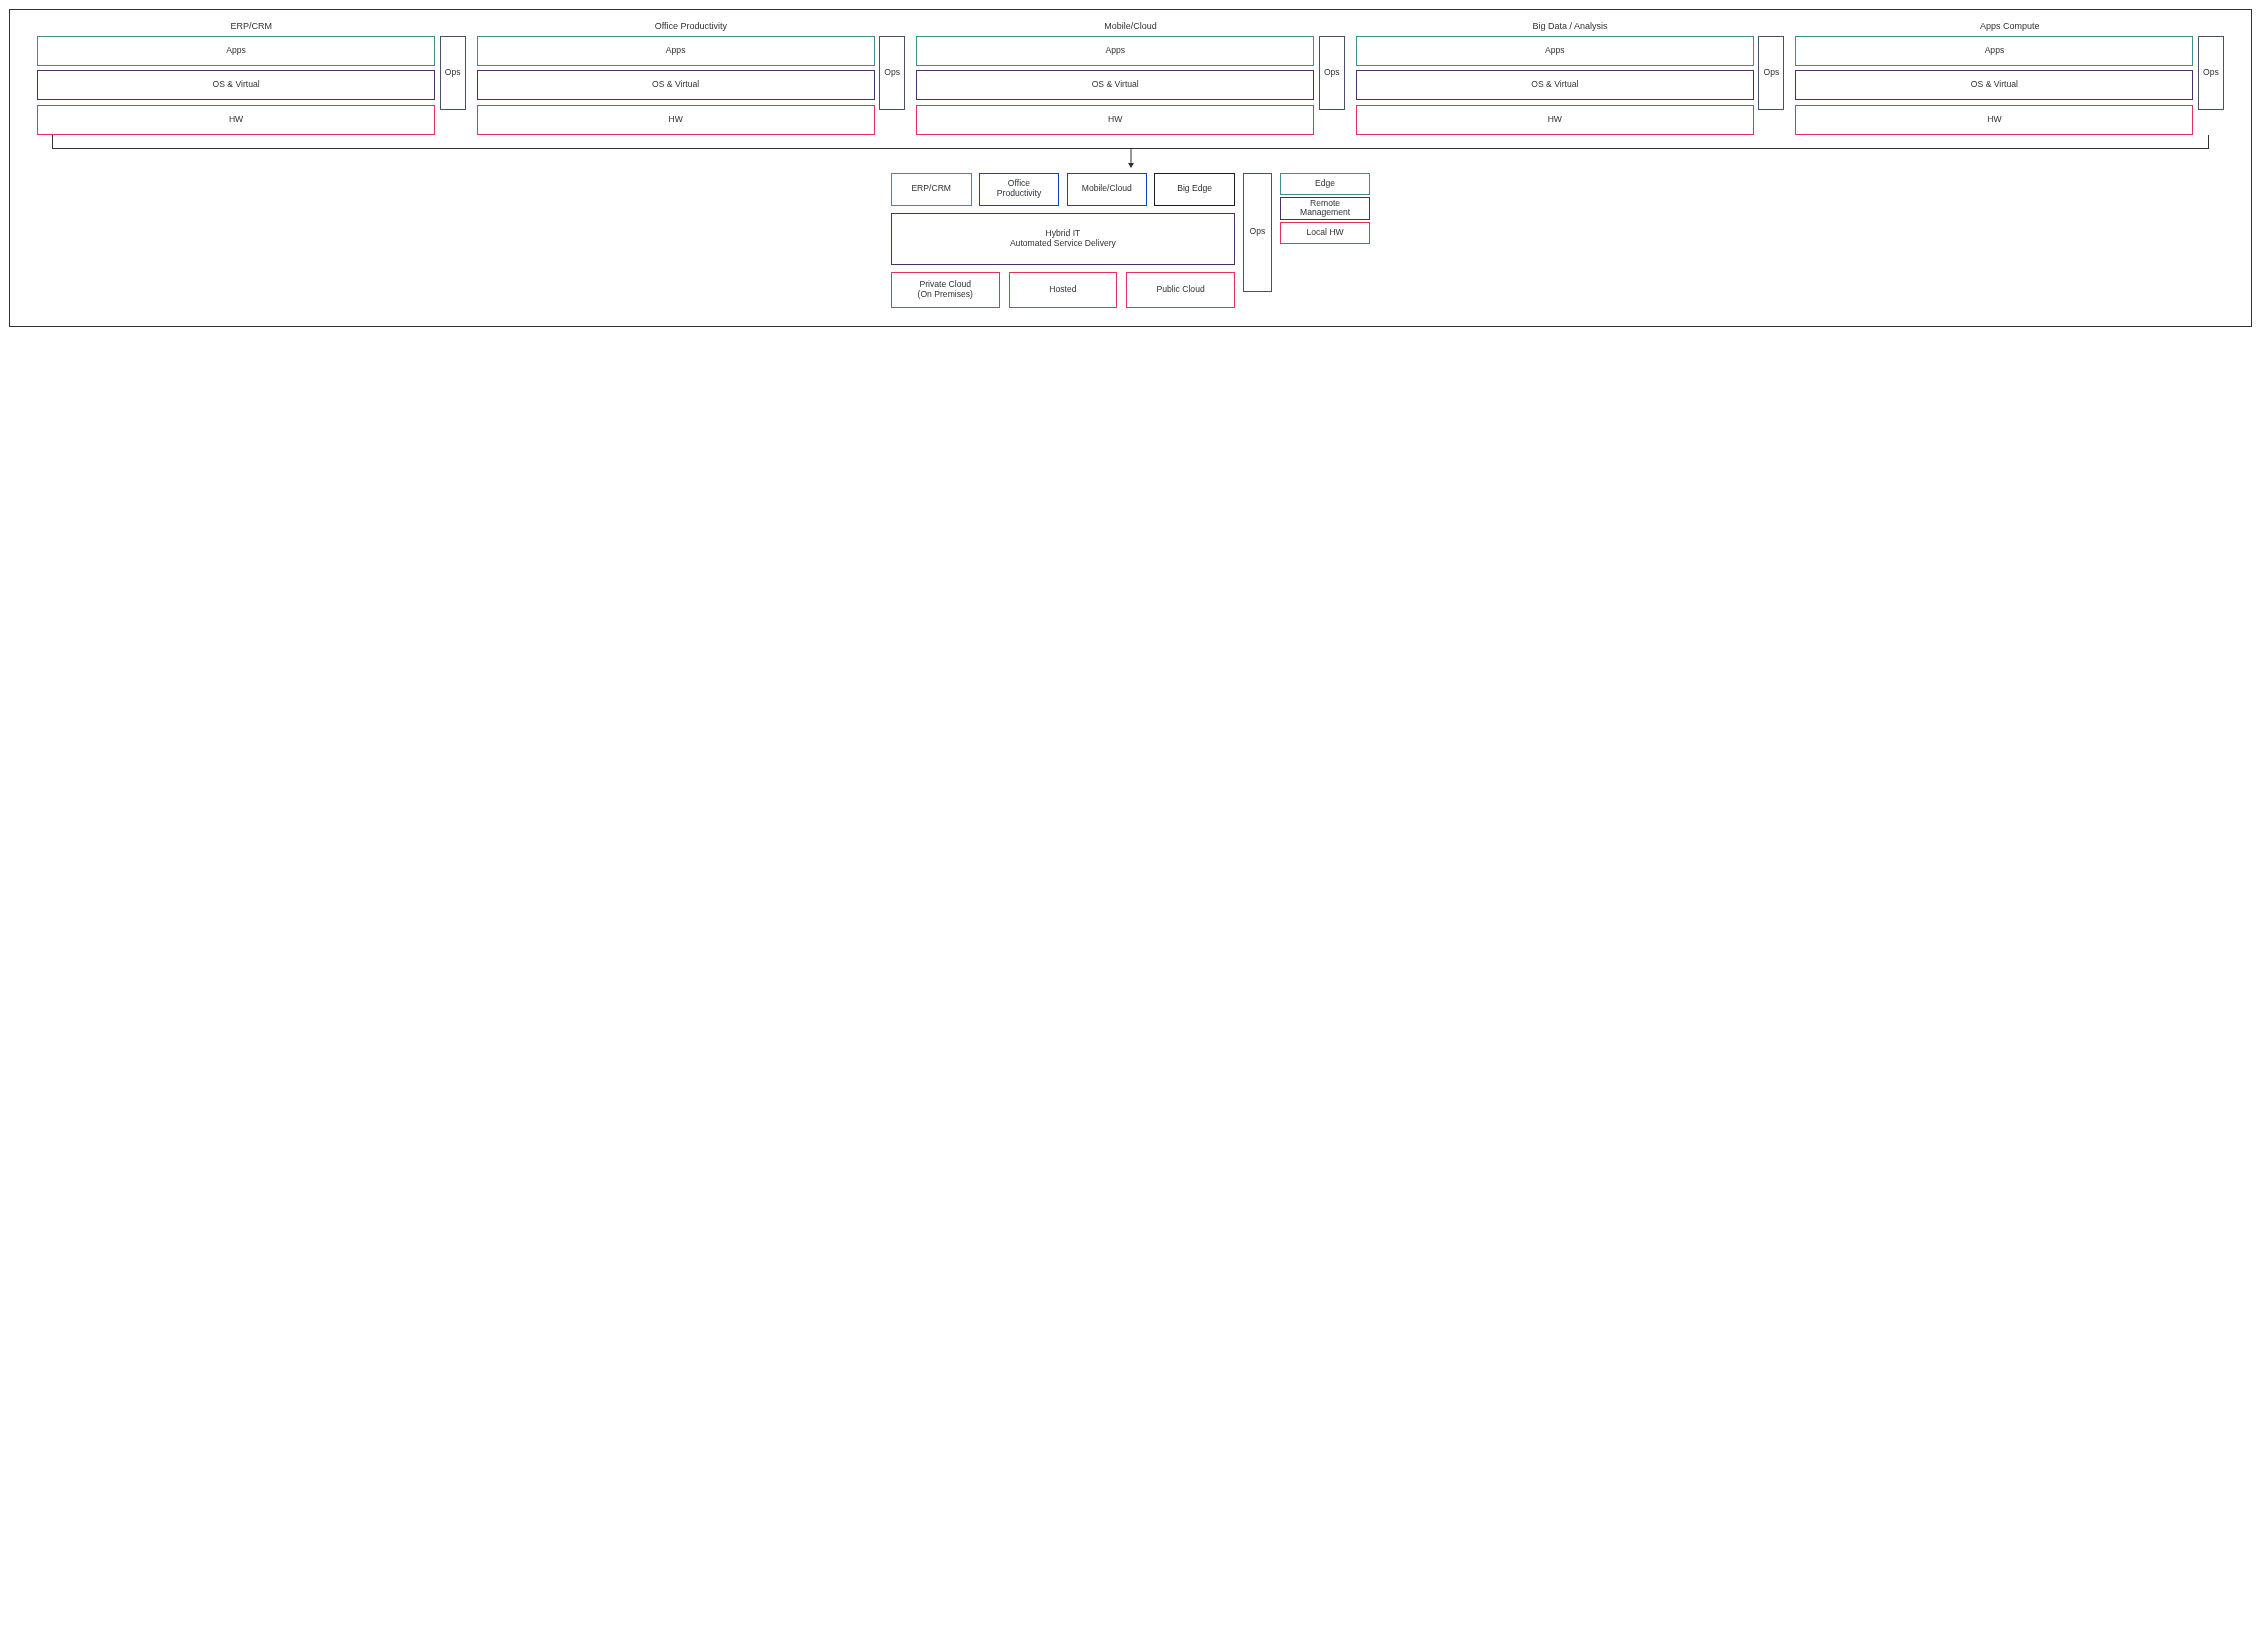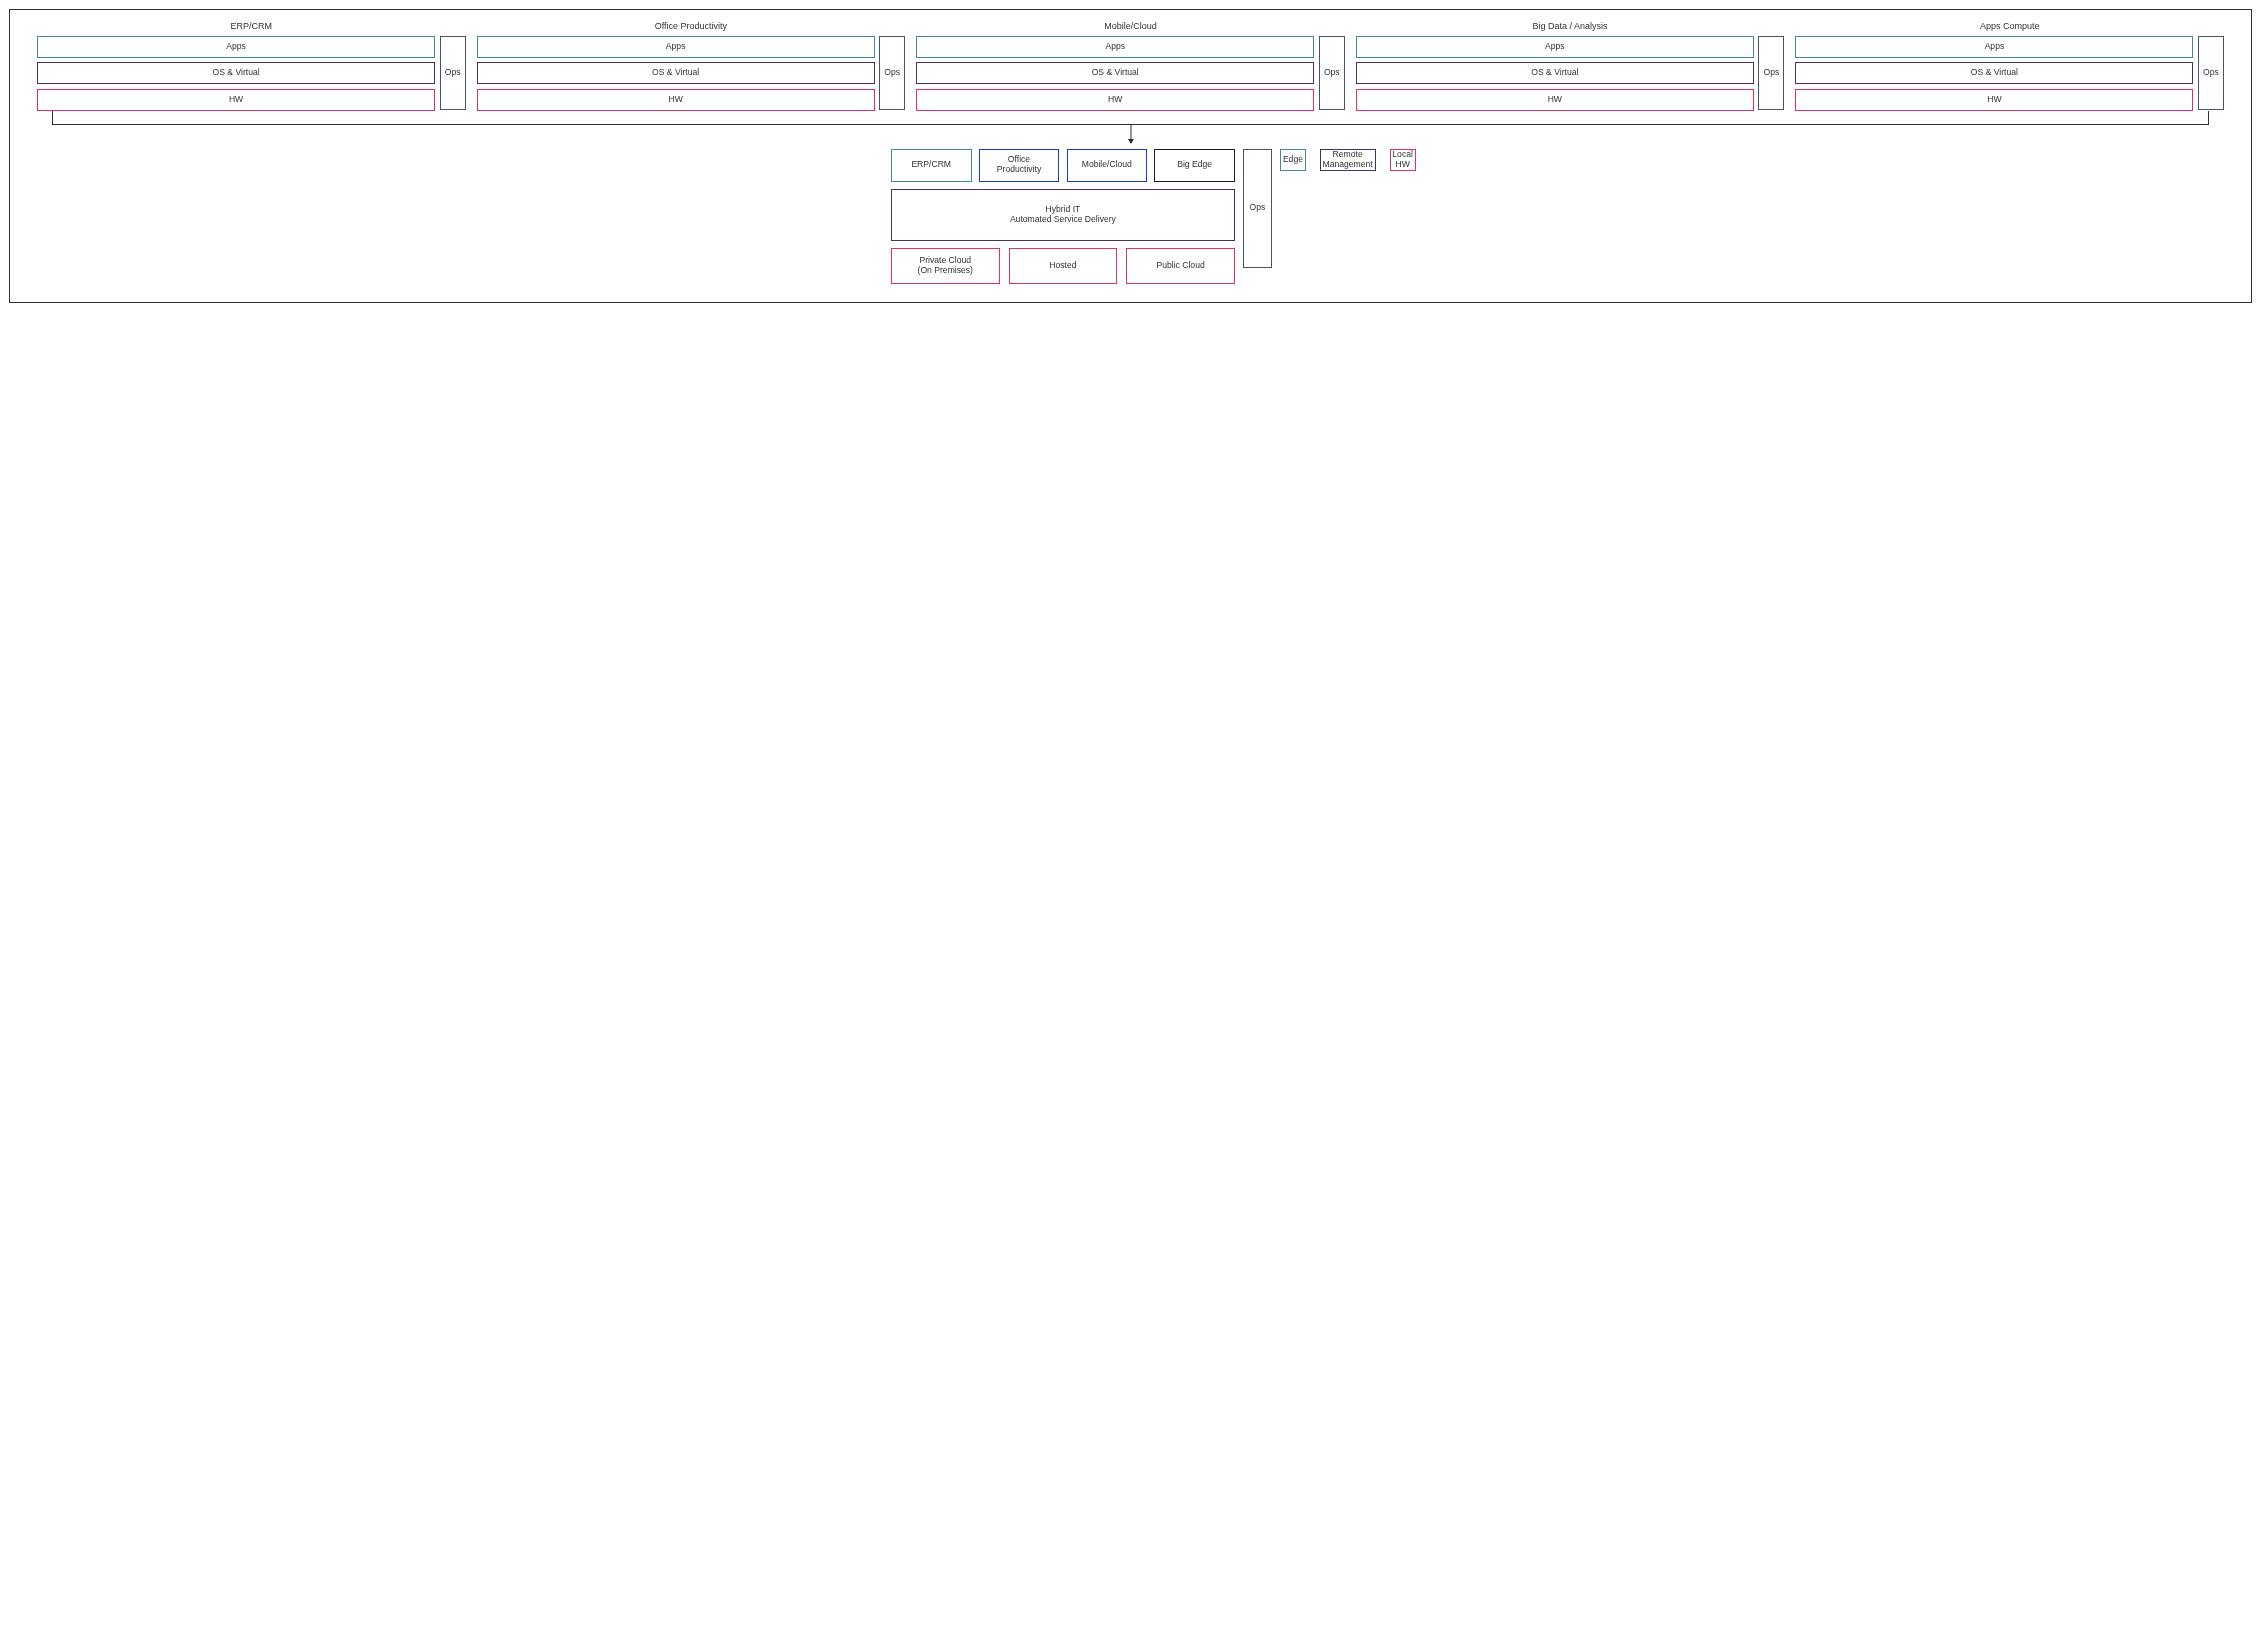--- a/index.html
+++ b/index.html
@@ -40,21 +40,21 @@
     gap:4.5px;
   }
   .stack{
     flex:1;
     display:flex;
     flex-direction:column;
     gap:4.5px;
   }
   .cell{
     border:0.9px solid #000;
-    height:22px;
+    height:30px;
     display:flex;
     align-items:center;
     justify-content:center;
     font-size:8.6px;
     background:#fff;
     box-sizing:border-box;
     text-align:center;
     line-height:1.15;
     padding:0.9px 1.8px;
   }
@@ -114,22 +114,22 @@
   .bottom-infra{
     display:flex;
     gap:9px;
   }
   .bottom-infra .cell{flex:1;height:36px;}
   .bottom-ops{width:29px;}
   .bottom-ops .cell{height:119px;}
   .bottom-edge{
     width:90px;
     display:flex;
-    flex-direction:row;
-    gap:14px;
+    flex-direction:column;
+    gap:2px;
   }
   .bottom-edge .cell{height:22.6px;}
   .multi{white-space:pre-line;}
 </style>
 </head>
 <body>
 
 <div class="frame">
 
 

